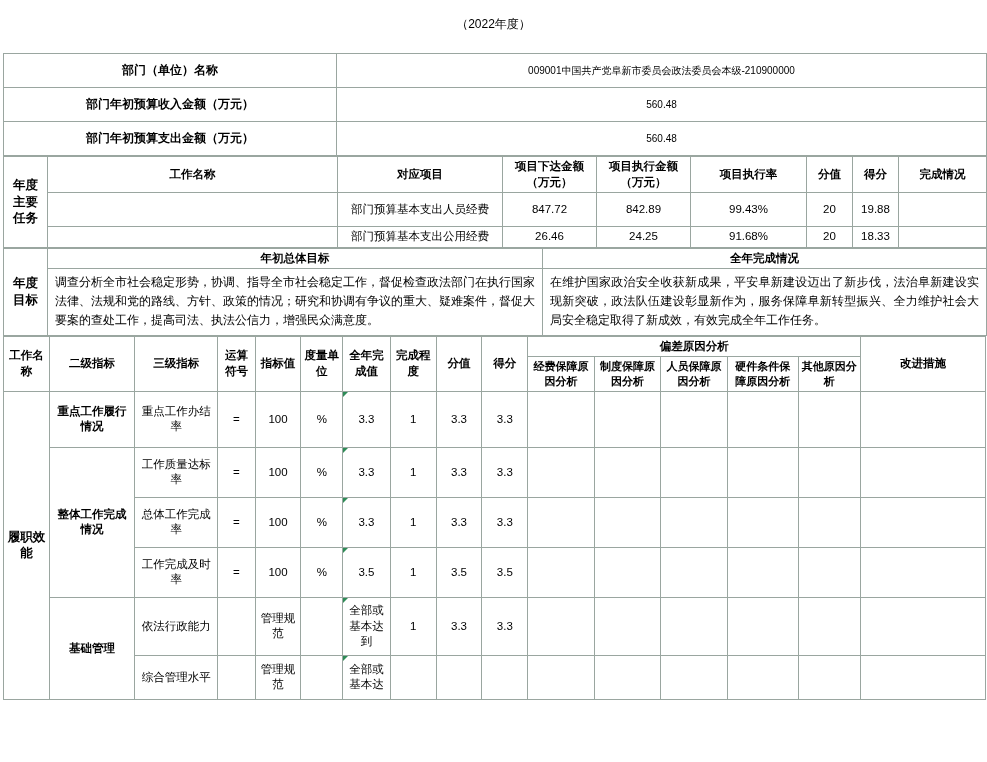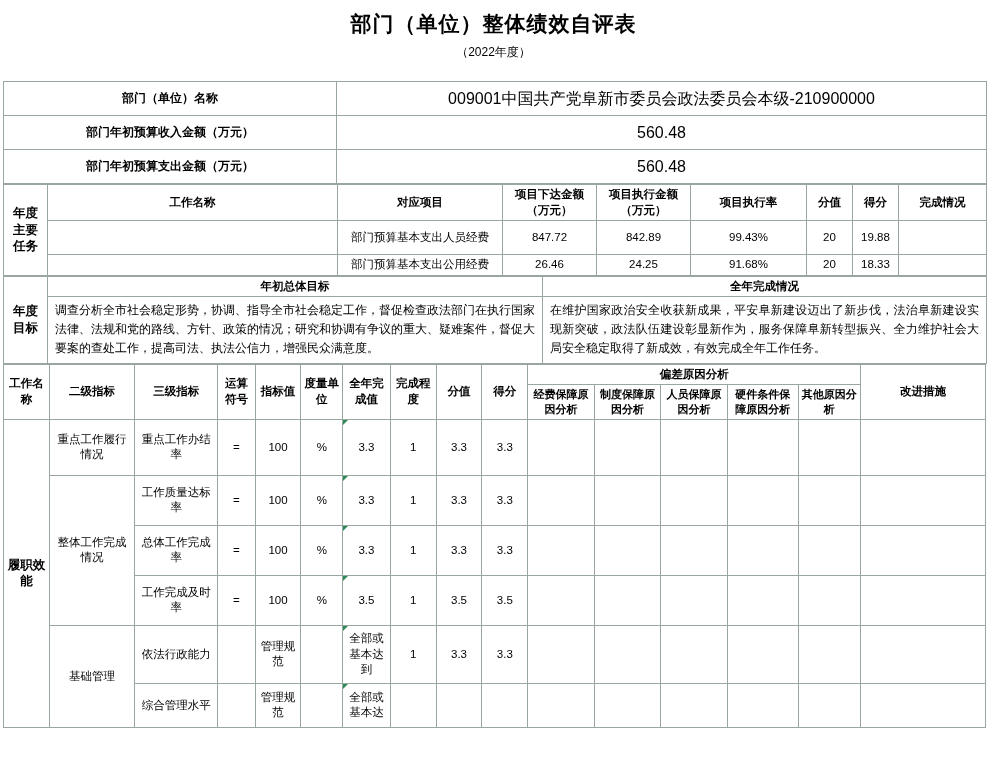--- a/index.html
+++ b/index.html
@@ -17,43 +17,42 @@
   table{border-collapse:collapse;width:983px;margin-left:3px;table-layout:fixed;}
   td,th{
     border:1px solid #9aa6a0;
     font-size:11.5px;
     text-align:center;
     vertical-align:middle;
     padding:2px 3px;
     line-height:1.35;
     word-wrap:break-word;
   }
-  .b{font-weight:normal;}
+  .b{font-weight:bold;}
   .just{text-align:justify;text-align-last:left;padding:4px 7px;line-height:1.6;font-size:12px;}
   .hdr{font-weight:bold;}
   .tall{height:34px;}
   .lbl{font-weight:bold;font-size:12px;}
-  .val{font-size:16px;}
+  .val{font-size:10px;}
   .vert{
     font-weight:bold;font-size:12.5px;line-height:1.3;margin-left:47px;
   }
   .smallcell{font-size:11px;margin-left:9px;}
   .marker{position:relative;}
   .marker:before{
     content:"";position:absolute;left:0;top:0;
     border-left:5px solid #2e8b57;border-bottom:5px solid transparent;
   }
 </style>
 </head>
 <body>
 
 <div class="page">
 
   <div class="title-wrap">
-    <div class="title">部门（单位）整体绩效自评表</div>
     <div class="subtitle">（2022年度）</div>
   </div>
 
   <table>
     <colgroup>
       <col style="width:333px">
         <col style="width:650px">
     </colgroup>
     <tbody>
       <tr class="tall">

